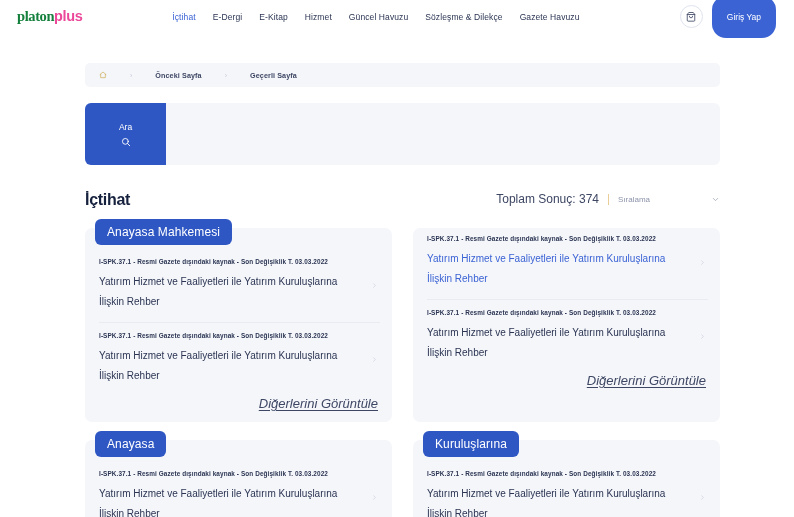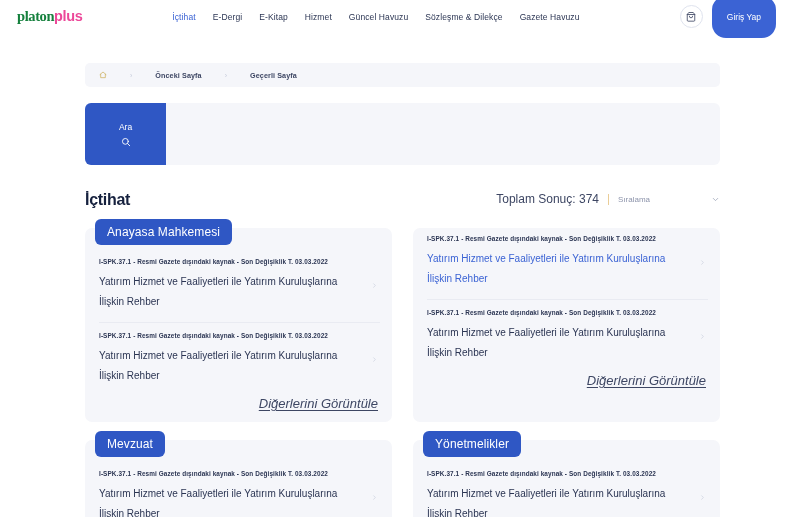--- a/index.html
+++ b/index.html
@@ -332,32 +332,32 @@
               <div class="entry-meta">I-SPK.37.1 - Resmi Gazete dışındaki kaynak - Son Değişiklik T. 03.03.2022</div>
               <div class="entry-title">Yatırım Hizmet ve Faaliyetleri ile Yatırım Kuruluşlarına İlişkin Rehber</div>
             </div>
             <svg class="chev-right" width="9" height="9" viewBox="0 0 24 24" fill="none" stroke="currentColor" stroke-width="2" stroke-linecap="round" stroke-linejoin="round">
               <path d="M9 6l6 6-6 6"></path>
             </svg>
           </div>
         </div><div class="card-foot">
           <span class="more-link">Diğerlerini Görüntüle</span>
         </div></div>
-      <div class="card"><div class="badge">Mevzuat</div><div class="card-list">
+      <div class="card"><div class="badge">Anayasa</div><div class="card-list">
           <div class="entry">
             <div class="entry-main">
               <div class="entry-meta">I-SPK.37.1 - Resmi Gazete dışındaki kaynak - Son Değişiklik T. 03.03.2022</div>
               <div class="entry-title">Yatırım Hizmet ve Faaliyetleri ile Yatırım Kuruluşlarına İlişkin Rehber</div>
             </div>
             <svg class="chev-right" width="9" height="9" viewBox="0 0 24 24" fill="none" stroke="currentColor" stroke-width="2" stroke-linecap="round" stroke-linejoin="round">
               <path d="M9 6l6 6-6 6"></path>
             </svg>
           </div>
         </div></div>
-      <div class="card"><div class="badge">Yönetmelikler</div><div class="card-list">
+      <div class="card"><div class="badge">Kuruluşlarına</div><div class="card-list">
           <div class="entry">
             <div class="entry-main">
               <div class="entry-meta">I-SPK.37.1 - Resmi Gazete dışındaki kaynak - Son Değişiklik T. 03.03.2022</div>
               <div class="entry-title">Yatırım Hizmet ve Faaliyetleri ile Yatırım Kuruluşlarına İlişkin Rehber</div>
             </div>
             <svg class="chev-right" width="9" height="9" viewBox="0 0 24 24" fill="none" stroke="currentColor" stroke-width="2" stroke-linecap="round" stroke-linejoin="round">
               <path d="M9 6l6 6-6 6"></path>
             </svg>
           </div>
         </div></div>

